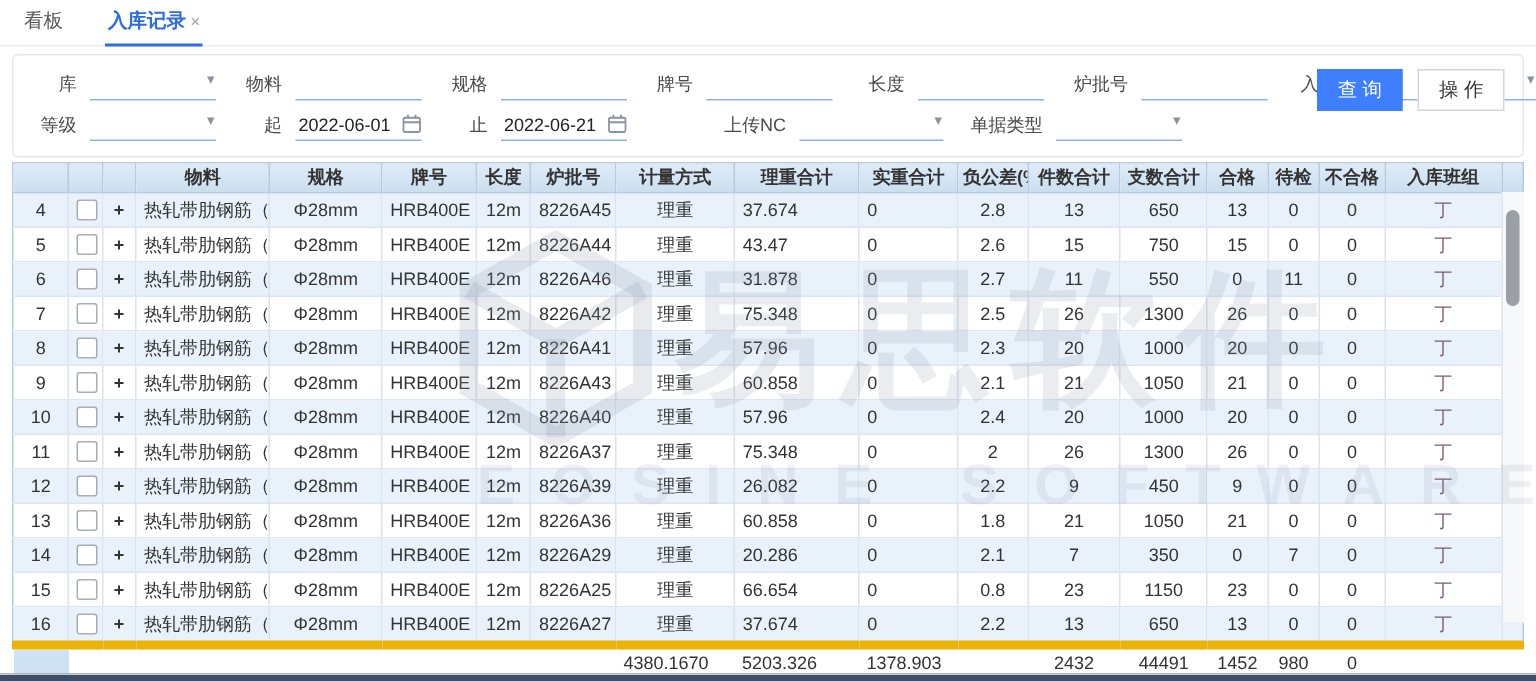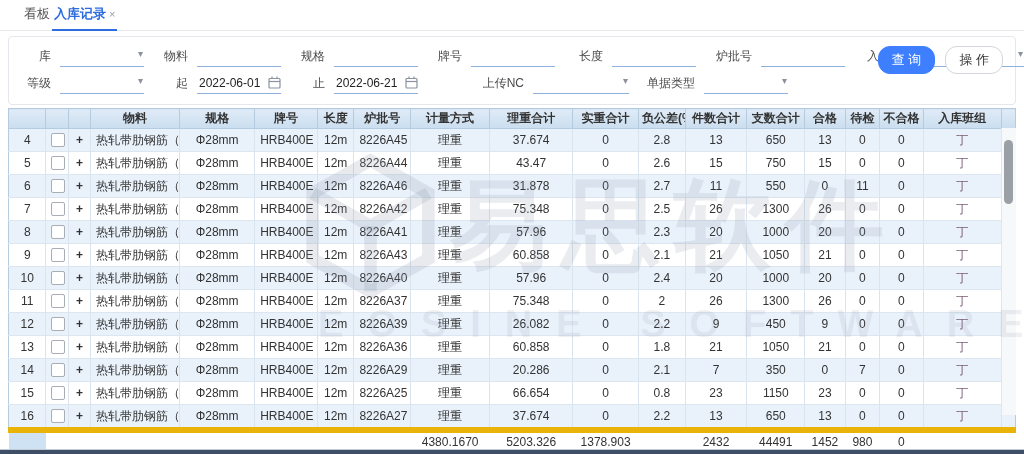--- a/index.html
+++ b/index.html
@@ -1,50 +1,50 @@
 <!DOCTYPE html>
 <html><head>
 <meta charset="utf-8">
 <style>
   html,body{margin:0;padding:0;background:#fff;}
   body{width:1024px;height:454px;overflow:hidden;font-family:"Liberation Sans","DejaVu Sans",sans-serif;font-size:12px;color:#333;}
   .page{position:relative;width:1024px;height:454px;background:#fff;overflow:hidden;}
 
   
-  .tabbar{height:30px;display:flex;align-items:flex-end;padding-left:22px;border-bottom:1px solid #e8eaee;background:#fff;}
+  .tabbar{height:30px;display:flex;align-items:flex-end;gap:26px;padding-left:14px;border-bottom:1px solid #e8eaee;background:#fff;}
   .tab{padding:7px 2px 7px;font-size:13px;color:#555;cursor:pointer;}
   .tab.active{color:#2e6de0;font-weight:bold;border-bottom:2px solid #2e6de0;margin-bottom:-1px;padding-bottom:6px;}
   .tab .close{color:#9aa0a8;font-weight:normal;font-size:11px;margin-left:3px;}
 
   
   .filter-card{position:relative;margin:5px 8px 3px;border:1px solid #e4e7ec;border-radius:4px;padding:6px 12px 7px;background:#fff;}
   .filter-row{display:flex;align-items:center;height:27px;}
   .f-field{display:flex;align-items:center;margin-right:14px;}
   .f-label{color:#4a4a4a;text-align:right;margin-right:9px;white-space:nowrap;}
   .f-control{position:relative;height:19px;border-bottom:1px solid #8fb0da;display:flex;align-items:center;}
   .f-control .val{font-weight:normal;color:#222;padding-left:2px;}
   .f-control .chev{position:absolute;right:1px;top:1px;color:#8c929b;font-size:10px;}
   .f-control .cal{position:absolute;right:0;top:2px;}
   .f-buttons{position:absolute;right:12px;top:9px;display:flex;gap:10px;}
-  .btn{height:26px;padding:0 13px;border-radius:12px;font-size:13px;display:flex;align-items:center;cursor:pointer;white-space:nowrap;}
+  .btn{height:26px;padding:0 13px;border-radius:0;font-size:13px;display:flex;align-items:center;cursor:pointer;white-space:nowrap;}
   .btn-primary{background:#3d7fff;color:#fff;border:1px solid #3d7fff;}
   .btn-default{background:#fff;color:#333;border:1px solid #d2d5db;}
 
   
   .table-wrap{position:relative;margin:3px 8px 0;}
   table{border-collapse:collapse;table-layout:fixed;width:1008px;font-size:12px;}
   thead th{background:linear-gradient(#e0ebf7,#cadeef);border:1px solid #b4cbe0;height:19px;font-weight:bold;color:#333;padding:0 3px;white-space:nowrap;overflow:hidden;}
   tbody td{border-right:1px solid #d9e4ef;border-bottom:1px solid #dbe6f1;height:22px;padding:0 5px;white-space:nowrap;overflow:hidden;}
   tbody td:first-child{border-left:1px solid #b4cbe0;}
   tbody td:last-child{border-right:1px solid #b4cbe0;}
   tr.alt td{background:#e9f2fb;}
   tr.norm td{background:#fff;}
   td.c,th.c{text-align:center;}
   td.l{text-align:left;}
-  td.r{text-align:center;}
+  td.r{text-align:left;}
   td.team{color:#7a5c77;}
   .cbx{width:12px;height:12px;border:1px solid #a9adb4;border-radius:2px;background:#fff;margin:0 auto;}
   .plus{font-weight:bold;color:#333;cursor:pointer;}
   tr.totals td{background:#fff;border:none;border-top:6px solid #eab308;border-bottom:1px solid #aebfd0;height:17px;}
   tr.totals td.first{background:#cfe2f4;}
 
   
   .vscroll{position:absolute;top:20px;right:0;width:14px;height:287px;background:#f7f8f9;border-left:1px solid #e3e6e9;}
   .vscroll .thumb{position:absolute;top:12px;left:2px;width:9px;height:64px;background:#9aa0a6;border-radius:5px;}
 

